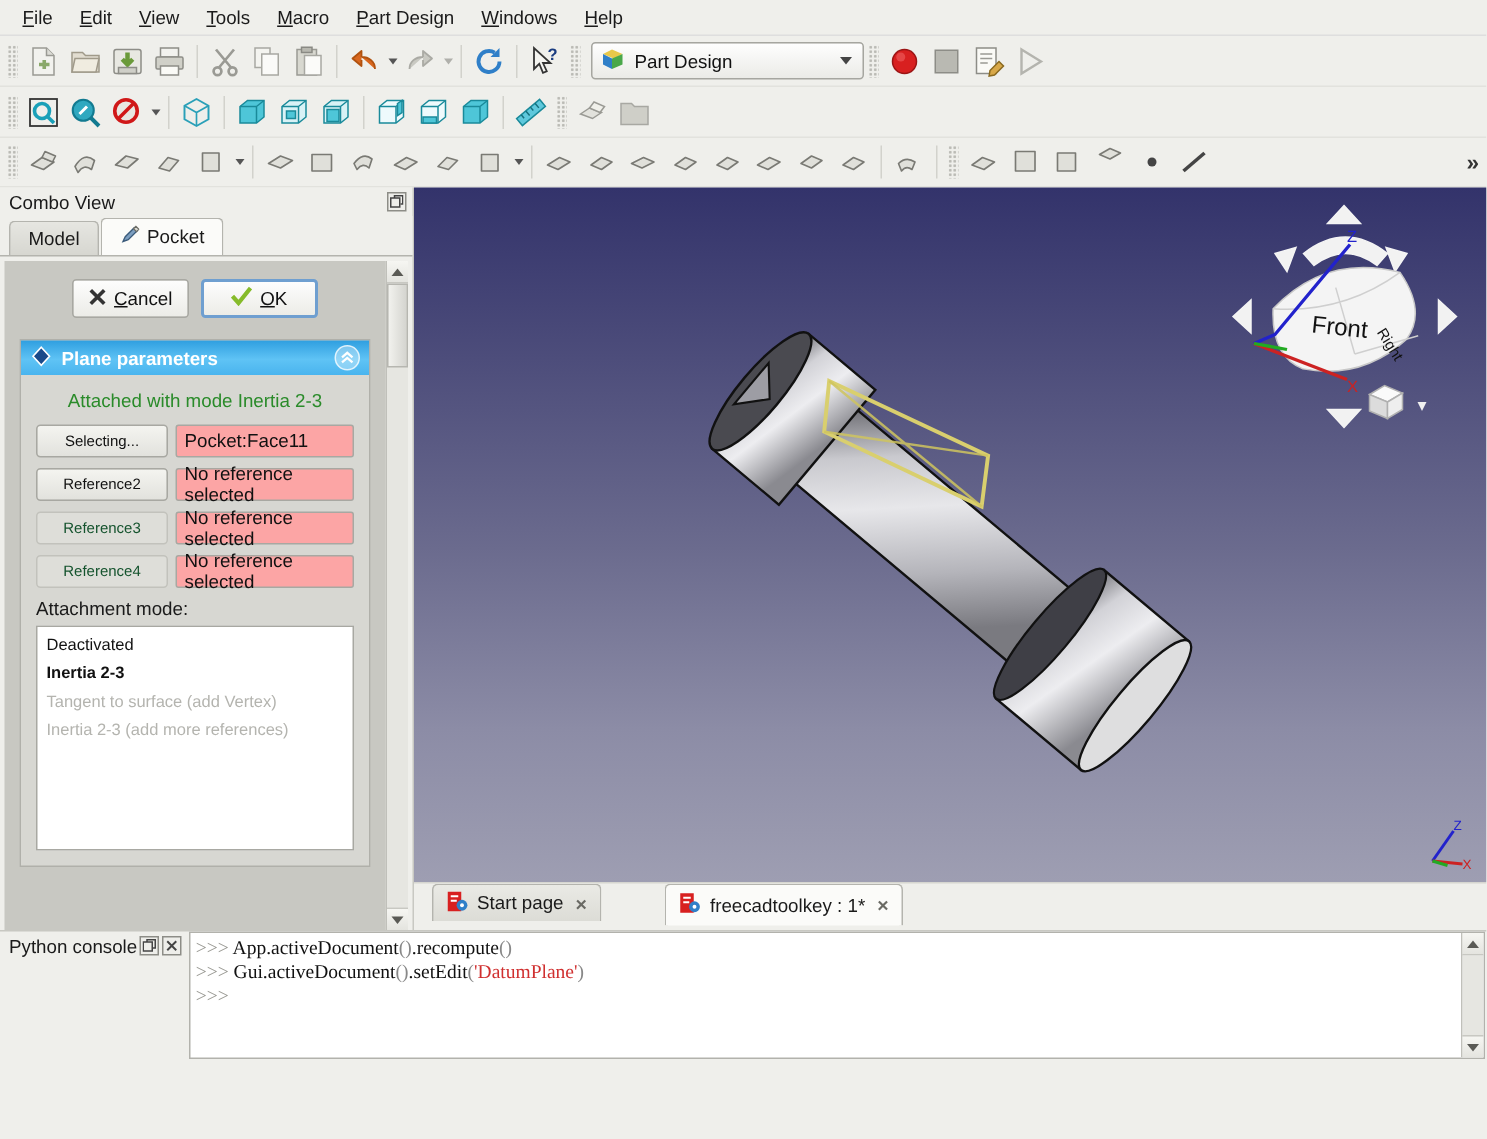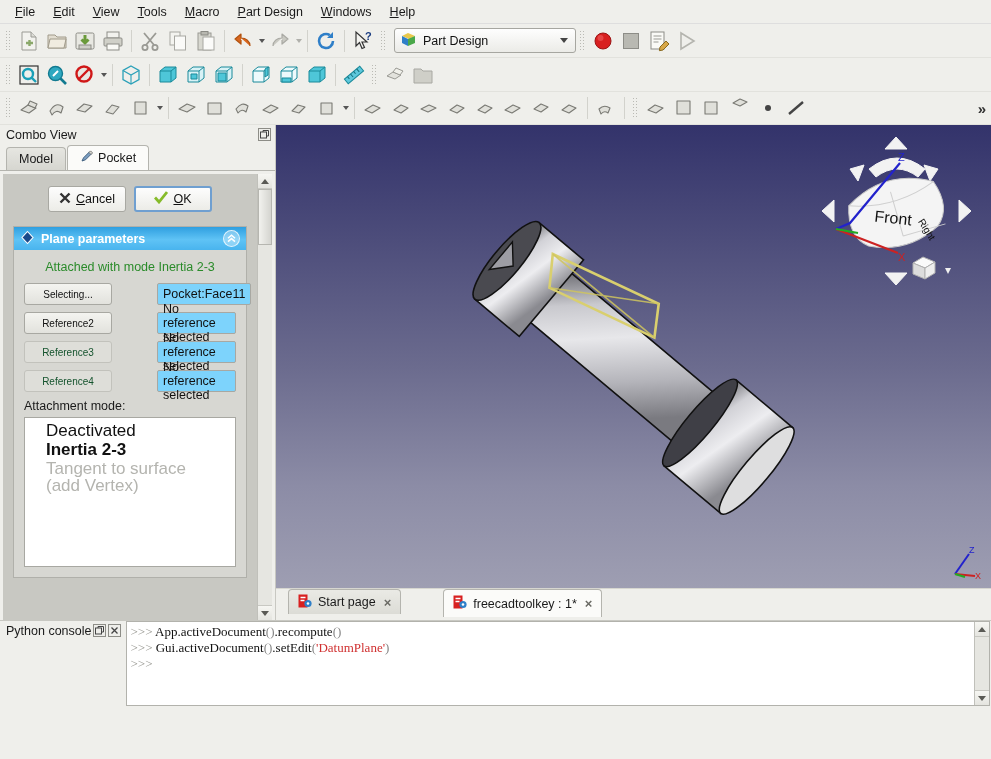--- a/index.html
+++ b/index.html
@@ -126,29 +126,29 @@
     text-align: center; color: #2a8b2a; font-size: 12.5px; margin: 2px 0 9px 0;
   }
   .ref-row { display: flex; gap: 5px; margin-bottom: 7px; align-items: center; }
   .ref-btn {
     width: 88px; height: 22px; display: flex; align-items: center; justify-content: center;
     background: linear-gradient(#f4f4f0,#e2e2dd); border: 1px solid #a8a8a2;
     border-radius: 3px; font-size: 10px; color: #111; flex: none;
   }
   .ref-btn.disabled { color: #14532d; background: #dedeD9; border-color: #c2c2bc; }
   .ref-input {
-    flex: 1; height: 22px; background: #7dd3fc; border: 1px solid #a8a8a2; border-radius: 2px;
-    display: flex; align-items: center; padding: 0 5px; font-size: 12.5px; color: #111; margin-left: 40px;
+    flex: 1; height: 22px; background: #fca5a5; border: 1px solid #a8a8a2; border-radius: 2px;
+    display: flex; align-items: center; padding: 0 5px; font-size: 12.5px; color: #111;
   }
   .field-label { font-size: 12.5px; color: #1a1a1a; margin: 6px 0 4px 0; }
   .mode-list {
     background: #fff; border: 1px solid #a8a8a2; height: 150px; padding: 3px 0 0 0;
     overflow: hidden;
   }
-  .mode-item { padding: 1px 21px; font-size: 17px; color: #111; line-height: 17px; }
+  .mode-item { padding: 1px 6px; font-size: 11px; color: #111; line-height: 17px; }
   .mode-item.sel { font-weight: bold; }
   .mode-item.dis { color: #b4b4af; }
 
   
   .vscroll {
     width: 15px; background: #efefeb; border-left: 1px solid #c0c0ba;
     display: flex; flex-direction: column; flex: none;
   }
   .sb-arrow {
     height: 15px; display: flex; align-items: center; justify-content: center;
@@ -660,20 +660,21 @@
                   <div class="ref-row">
                     <div class="ref-btn disabled">Reference4</div>
                     <div class="ref-input">No reference selected</div>
                   </div>
                 </div>
               <div class="field-label">Attachment mode:</div>
               <div class="mode-list" id="mode-list">
                   <div class="mode-item">Deactivated</div>
                   <div class="mode-item sel">Inertia 2-3</div>
                   <div class="mode-item dis">Tangent to surface (add Vertex)</div>
+                  <div class="mode-item dis">Inertia 2-3 (add more references)</div>
                 </div>
             </div>
           </div>
 
         </div>
         <div class="vscroll">
           <div class="sb-arrow top">
               <i></i>
             </div>
           <div class="sb-track">

